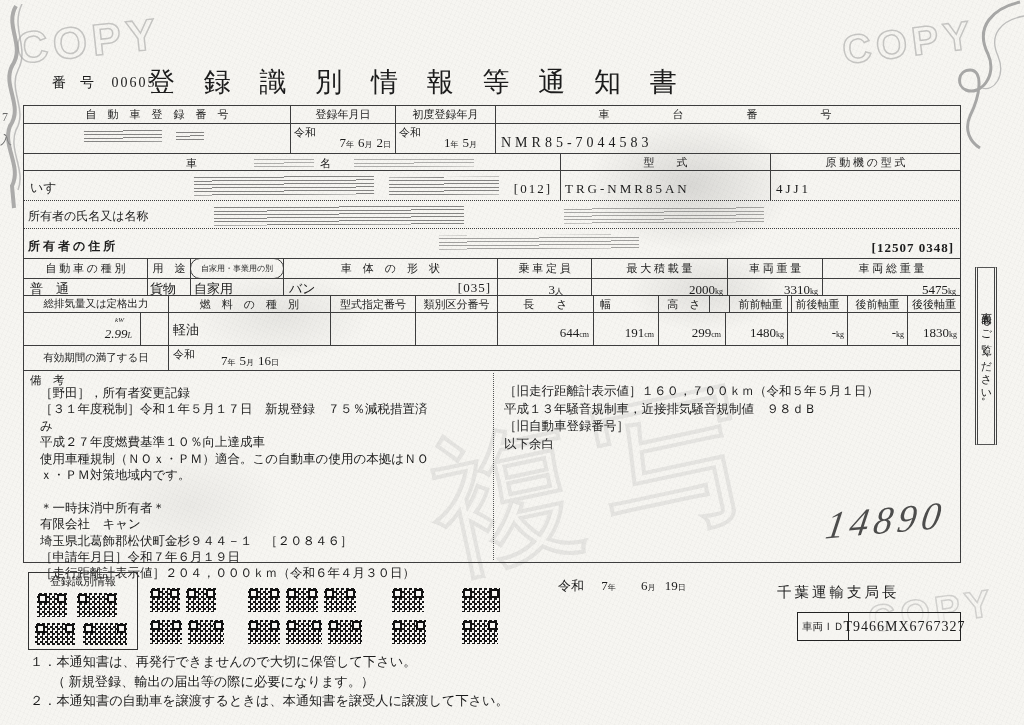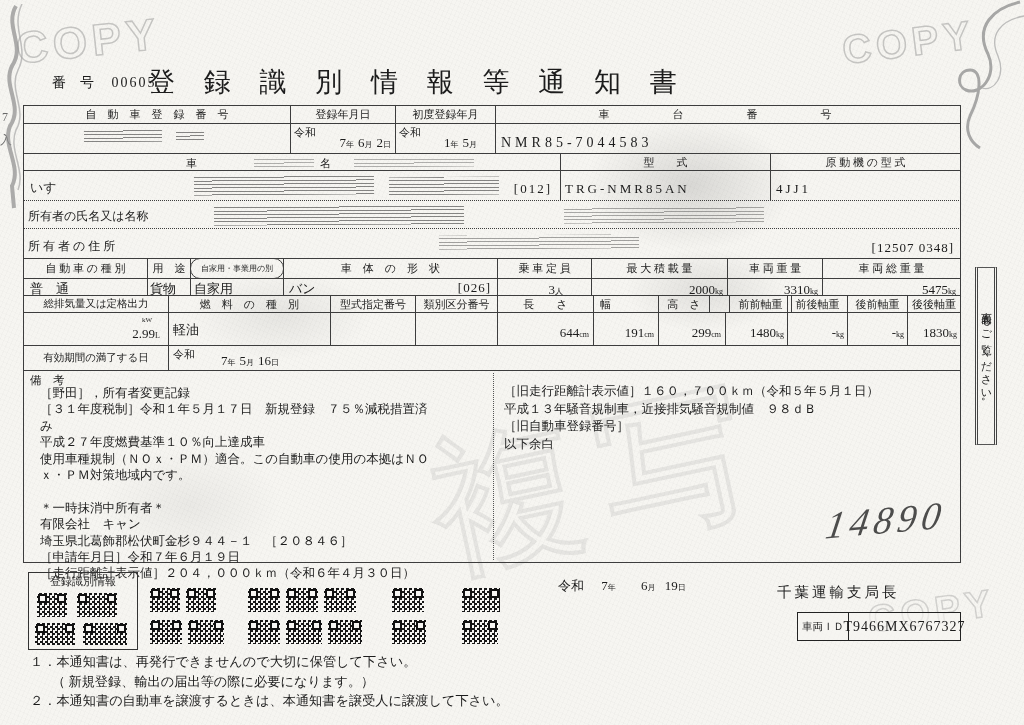--- a/index.html
+++ b/index.html
@@ -131,21 +131,21 @@
   <div class="c nb-b" style="left:770px;top:170px;width:191px;height:31px;">
     <span class="rt val" style="left:5px;bottom:4px;letter-spacing:3px;">4JJ1</span>
   </div>
 
   <div class="c nb-b bt-dot" style="left:23px;top:200px;width:938px;height:29px;">
     <span class="rt" style="left:4px;top:7px;font-size:12px;">所有者の氏名又は名称</span>
     <div class="redact" style="left:190px;top:4px;width:250px;height:20px;"></div>
     <div class="redact" style="left:540px;top:6px;width:200px;height:16px;opacity:.55;"></div>
   </div>
 
-  <div class="c bt-dot" style="left:23px;top:228px;width:938px;height:31px;">
+  <div class="c bt-dot" style="left:23px;top:228px;width:938px;height:31px;font-weight:bold;">
     <span class="rt" style="left:4px;top:9px;font-size:12px;">所 有 者 の 住 所</span>
     <div class="redact" style="left:415px;top:6px;width:200px;height:14px;opacity:.6;"></div>
     <span class="rt val" style="right:6px;bottom:2px;letter-spacing:1px;">[12507 0348]</span>
   </div>
 
   <div class="c hl" style="left:23px;top:258px;width:125px;height:21px;">自 動 車 の 種 別</div>
   <div class="c hl" style="left:147px;top:258px;width:44px;height:21px;">用　途</div>
   <div class="c hl hl-sm" style="left:190px;top:258px;width:94px;height:21px;">自家用・事業用の別</div>
   <div class="c hl" style="left:283px;top:258px;width:215px;height:21px;">車　体　の　形　状</div>
   <div class="c hl" style="left:497px;top:258px;width:95px;height:21px;">乗 車 定 員</div>
@@ -157,21 +157,21 @@
     <span class="rt val" style="left:6px;top:1px;">普　通</span>
   </div>
   <div class="c" style="left:147px;top:278px;width:44px;height:18px;">
     <span class="rt val" style="left:2px;top:1px;">貨物</span>
   </div>
   <div class="c" style="left:190px;top:278px;width:94px;height:18px;">
     <span class="rt val" style="left:3px;top:1px;">自家用</span>
   </div>
   <div class="c" style="left:283px;top:278px;width:215px;height:18px;">
     <span class="rt val" style="left:5px;top:1px;">バン</span>
-    <span class="rt val" style="right:6px;top:1px;letter-spacing:1px;">[026]</span>
+    <span class="rt val" style="right:6px;top:1px;letter-spacing:1px;">[035]</span>
   </div>
   <div class="c" style="left:497px;top:278px;width:95px;height:18px;">
     <span class="rt" style="right:28px;top:1px;"><span class="n">3</span><span class="u">人</span></span>
   </div>
   <div class="c" style="left:591px;top:278px;width:137px;height:18px;">
     <span class="rt" style="right:4px;top:1px;"><span class="n">2000</span><span class="u">kg</span></span>
   </div>
   <div class="c" style="left:727px;top:278px;width:96px;height:18px;">
     <span class="rt" style="right:4px;top:1px;"><span class="n">3310</span><span class="u">kg</span></span>
   </div>
@@ -184,21 +184,21 @@
   <div class="c hl" style="left:330px;top:295px;width:86px;height:18px;">型式指定番号</div>
   <div class="c hl" style="left:415px;top:295px;width:83px;height:18px;">類別区分番号</div>
   <div class="c hl" style="left:497px;top:295px;width:97px;height:18px;">長　　さ</div>
   <div class="c hl" style="left:593px;top:295px;width:66px;height:18px;justify-content:flex-start;padding-left:6px;">幅</div>
   <div class="c hl" style="left:658px;top:295px;width:52px;height:18px;">高　さ</div>
   <div class="c hl" style="left:729px;top:295px;width:63px;height:18px;">前前軸重</div>
   <div class="c hl" style="left:787px;top:295px;width:61px;height:18px;">前後軸重</div>
   <div class="c hl" style="left:847px;top:295px;width:61px;height:18px;">後前軸重</div>
   <div class="c hl" style="left:907px;top:295px;width:54px;height:18px;">後後軸重</div>
 
-  <div class="c" style="left:23px;top:312px;width:146px;height:34px;">
+  <div class="c" style="left:23px;top:312px;width:118px;height:34px;font-style:italic;">
     <span class="rt u" style="right:16px;top:3px;font-size:7px;">kW</span>
     <span class="rt" style="right:8px;bottom:3px;"><span class="n">2.99</span><span class="u">L</span></span>
   </div>
   <div class="c" style="left:168px;top:312px;width:163px;height:34px;">
     <span class="rt val" style="left:4px;bottom:6px;">軽油</span>
   </div>
   <div class="c" style="left:330px;top:312px;width:86px;height:34px;">
     <span class="rt val"></span>
   </div>
   <div class="c" style="left:415px;top:312px;width:83px;height:34px;">

